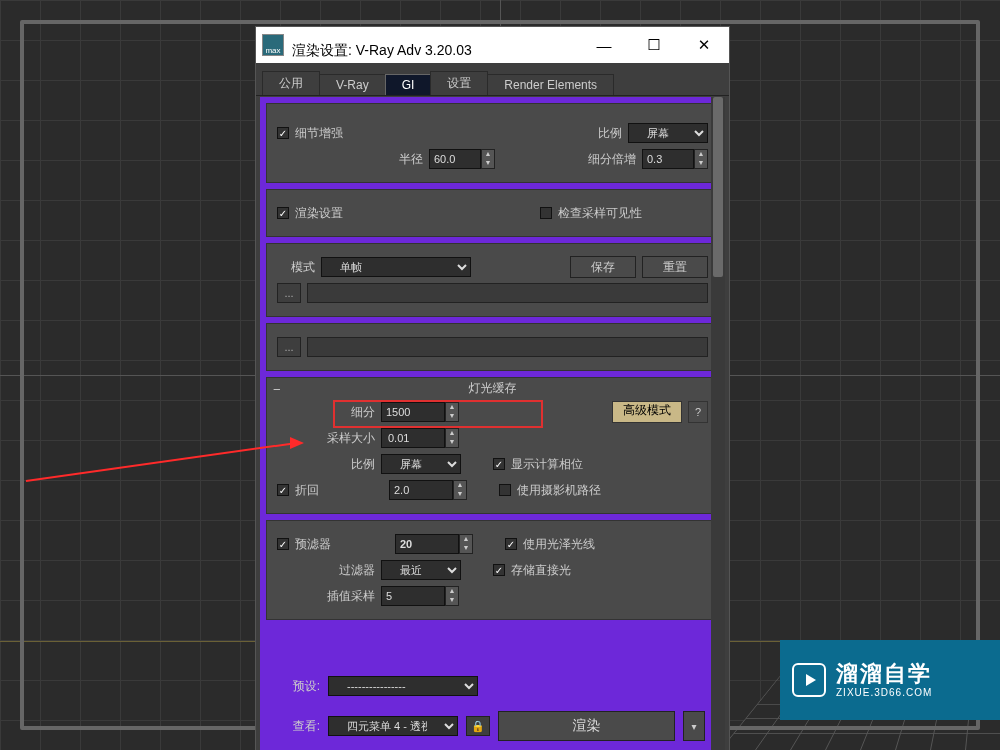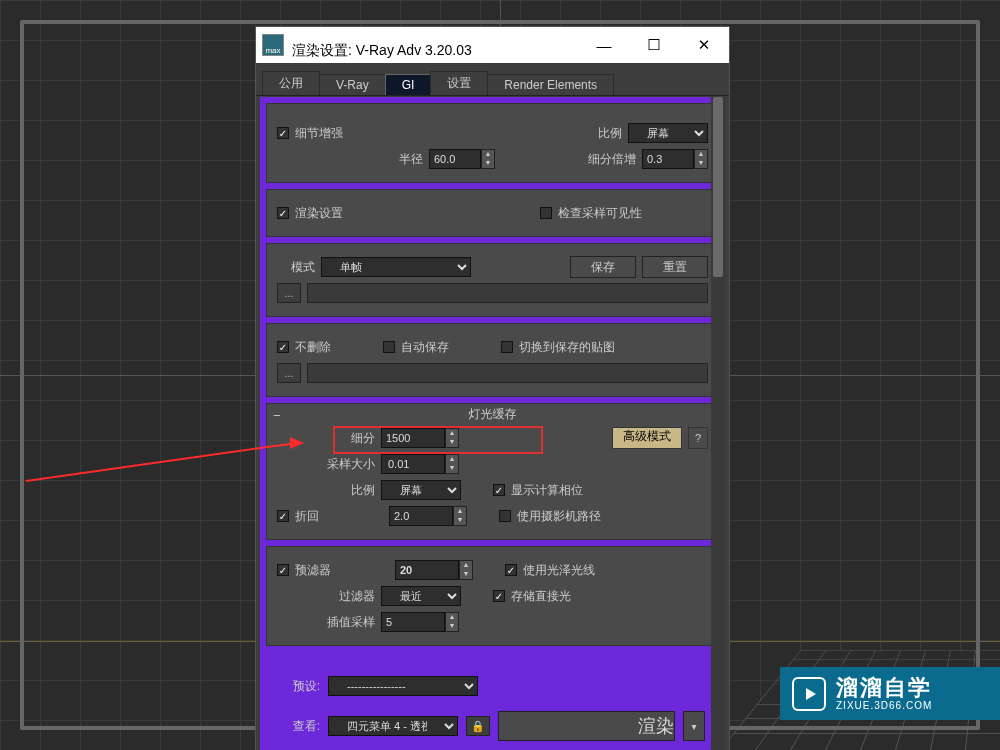--- a/index.html
+++ b/index.html
@@ -101,37 +101,37 @@
 .minus-toggle { position:absolute; left:6px; top:4px; font-size:13px; color:#ccc; }
 
 .redbox { border:2px solid #e03030; position:absolute; pointer-events:none; }
 
 .footer {
   position:absolute; left:18px; right:20px; bottom:6px;
   display:flex; flex-direction:column; gap:6px;
 }
 .footer .row { gap:8px; }
 .render-btn {
-  flex:1; height:30px; background:#4a4a4a; border:1px solid #222; color:#ddd; font-size:18px;text-align:right;
+  flex:1; height:30px; background:#4a4a4a; border:1px solid #222; color:#ddd; font-size:14px;
 }
 .menu-drop { width:22px; height:30px; border:1px solid #222; background:#4a4a4a; color:#ccc; display:flex; align-items:center; justify-content:center; font-size:10px; }
 
 
 .arrow-line {
   position:absolute; width:310px; height:2px; background:#ff2a2a;
   transform-origin:left center;
 }
 .arrow-head {
   position:absolute; width:0; height:0;
   border-left:14px solid #ff2a2a; border-top:6px solid transparent; border-bottom:6px solid transparent;
 }
 
 
 .wm {
-  position:absolute; right:0; bottom:30px; width:220px; height:53px;
+  position:absolute; right:0; bottom:30px; width:220px; height:80px;
   background:#0b6b8f; display:flex; align-items:center; gap:10px; padding:0 12px;
 }
 .wm .play { width:34px; height:34px; border:2px solid #fff; border-radius:6px; display:flex; align-items:center; justify-content:center; }
 .wm .play::before { content:""; border-left:10px solid #fff; border-top:6px solid transparent; border-bottom:6px solid transparent; margin-left:3px; }
 .wm .txt { color:#fff; display:flex; flex-direction:column; line-height:1.1; }
 .wm .txt .big { font-size:22px; font-weight:bold; letter-spacing:2px; }
 .wm .txt .sm { font-size:10px; letter-spacing:1px; }
 
 .spacer { flex:1; }
 </style>
@@ -217,30 +217,20 @@
         <div class="btn">重置</div>
       </div>
       <div class="row">
         <div class="smallbtn">...</div>
         <div style="flex:1; height:20px; background:#3a3a3a; border:1px solid #222"></div>
       </div>
     </div>
 
     <div class="section">
       <div class="row">
-        <span class="chk on"></span>
-        <span class="lbl">不删除</span>
-        <span style="width:40px"></span>
-        <span class="chk"></span>
-        <span class="lbl">自动保存</span>
-        <span style="width:40px"></span>
-        <span class="chk"></span>
-        <span class="lbl">切换到保存的贴图</span>
-      </div>
-      <div class="row">
         <div class="smallbtn">...</div>
         <div style="flex:1; height:20px; background:#3a3a3a; border:1px solid #222"></div>
       </div>
     </div>
 
     <div class="section" style="padding-top:4px;">
       <span class="minus-toggle">−</span>
       <div class="section-title-center">灯光缓存</div>
       <div class="row">
         <span class="lbl lbl-r" style="width:98px">细分</span>

